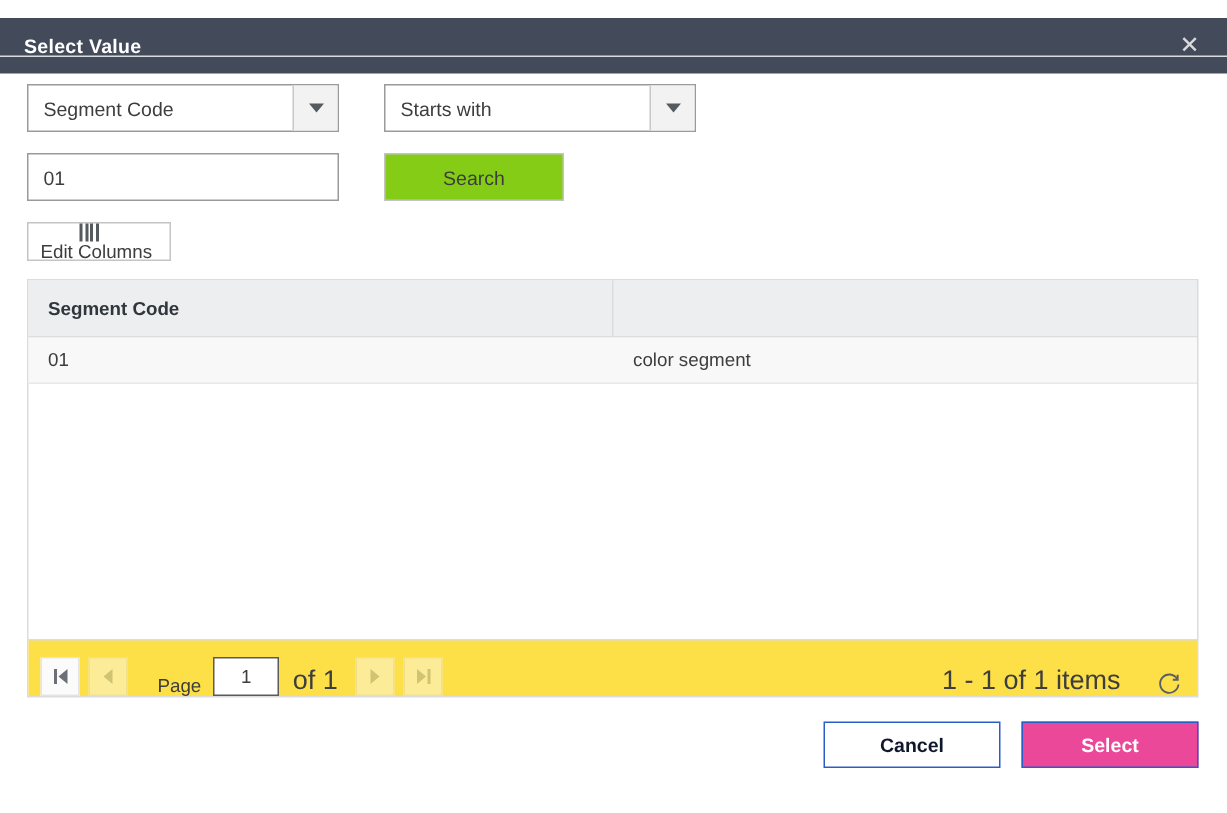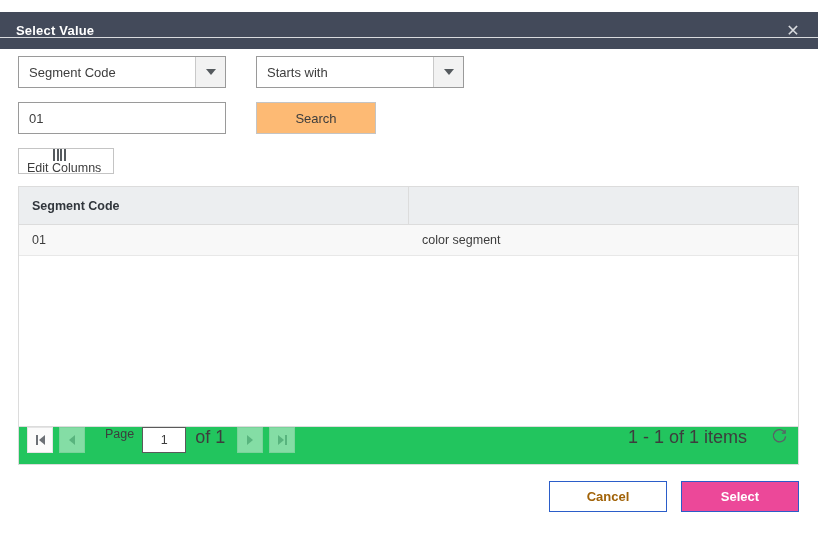--- a/index.html
+++ b/index.html
@@ -110,21 +110,21 @@
     font-size: 13px;
     color: #3d3d3d;
     padding: 0 10px;
     font-family: "Liberation Sans", sans-serif;
     outline: none;
   }
   .search-btn {
     width: 120px; height: 32px;
     margin-left: 30px;
     border: 1px solid #c4c4c4;
-    background: #fdba74;
+    background: #84cc16;
     font-size: 13px;
     color: #3d3d3d;
     cursor: pointer;
     font-family: "Liberation Sans", sans-serif;
   }
 
   
   .edit-columns {
     position: absolute;
     left: 18px; top: 148px;
@@ -195,24 +195,24 @@
     padding: 0 0 0 13px;
   }
   .td-code { width: 390px; }
   .td-desc { flex: 1; }
 
   
   .pager {
     position: absolute;
     left: 0; bottom: 0;
     width: 779px; height: 38px;
-    background: #22c55e;
+    background: #fde047;
     border-top: 1px solid #dcdcdc;
     display: flex;
-    align-items: flex-start;
+    align-items: flex-end;
     padding: 0 10px 0 8px;
   }
   .pg-btn {
     width: 26px; height: 26px;
     border: 1px solid #e4e4e4;
     background: #fbfbfb;
     display: flex; align-items: center; justify-content: center;
     margin-right: 6px;
     cursor: pointer;
   }
@@ -272,21 +272,21 @@
     min-width: 118px;
     font-size: 13px;
     font-weight: bold;
     cursor: pointer;
     font-family: "Liberation Sans", sans-serif;
   }
   .btn-cancel {
     width: 118px;
     background: #ffffff;
     border: 1px solid #2b5dc9;
-    color: #a16207;
+    color: #0f172a;
     margin-right: 14px;
   }
   .btn-select {
     width: 118px;
     background: #ec4899;
     border: 1px solid #2b5dc9;
     color: #ffffff;
   }
 </style>
 </head>

